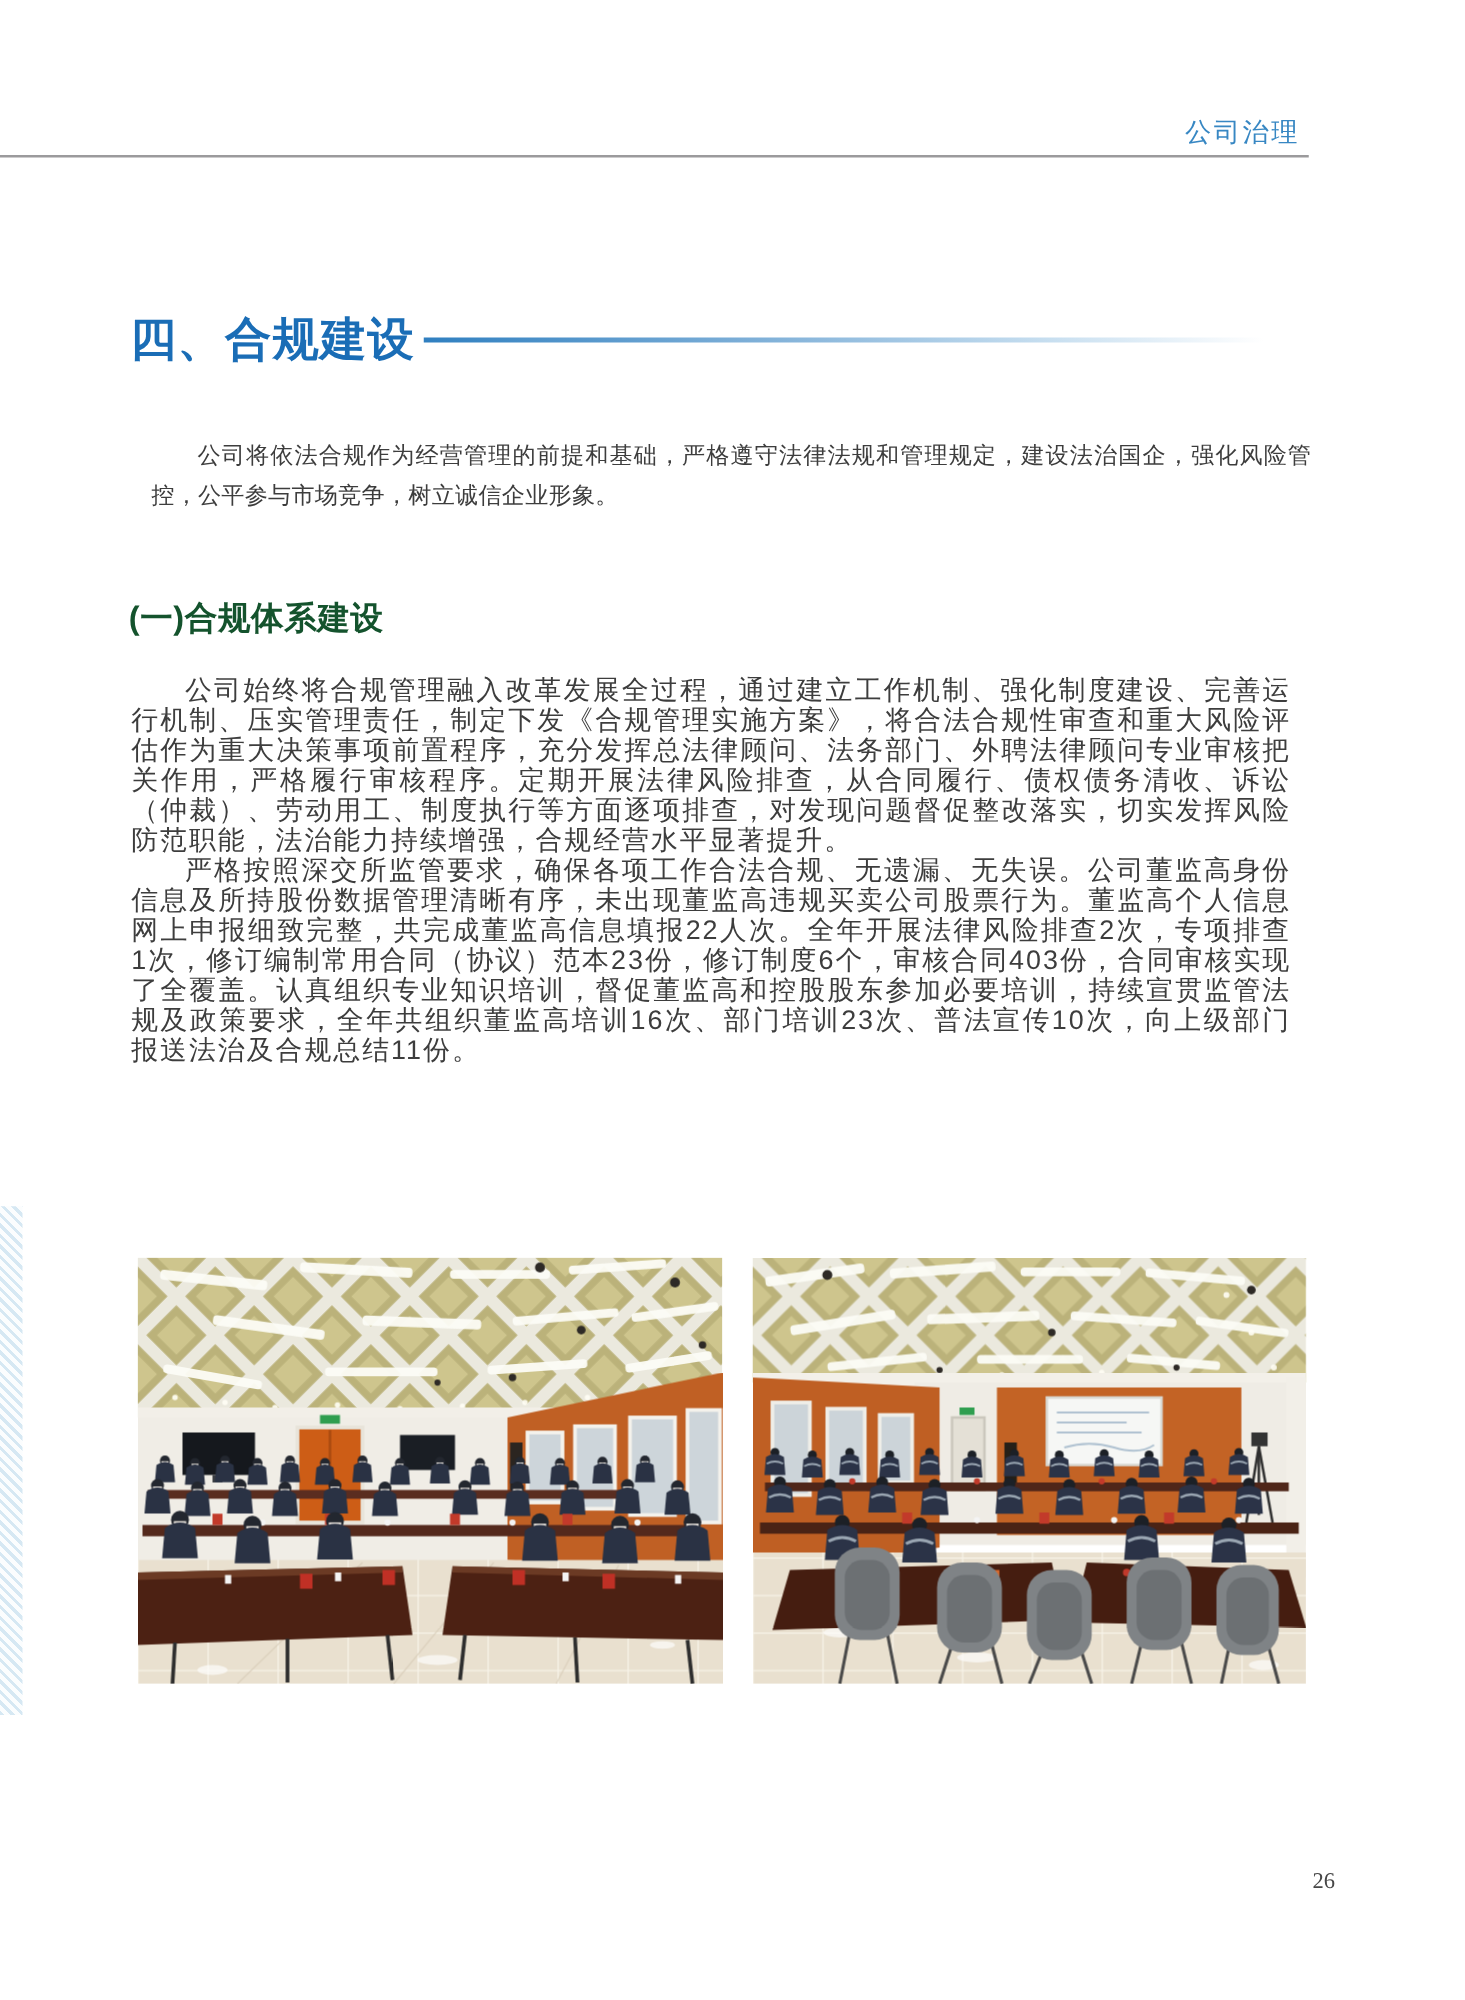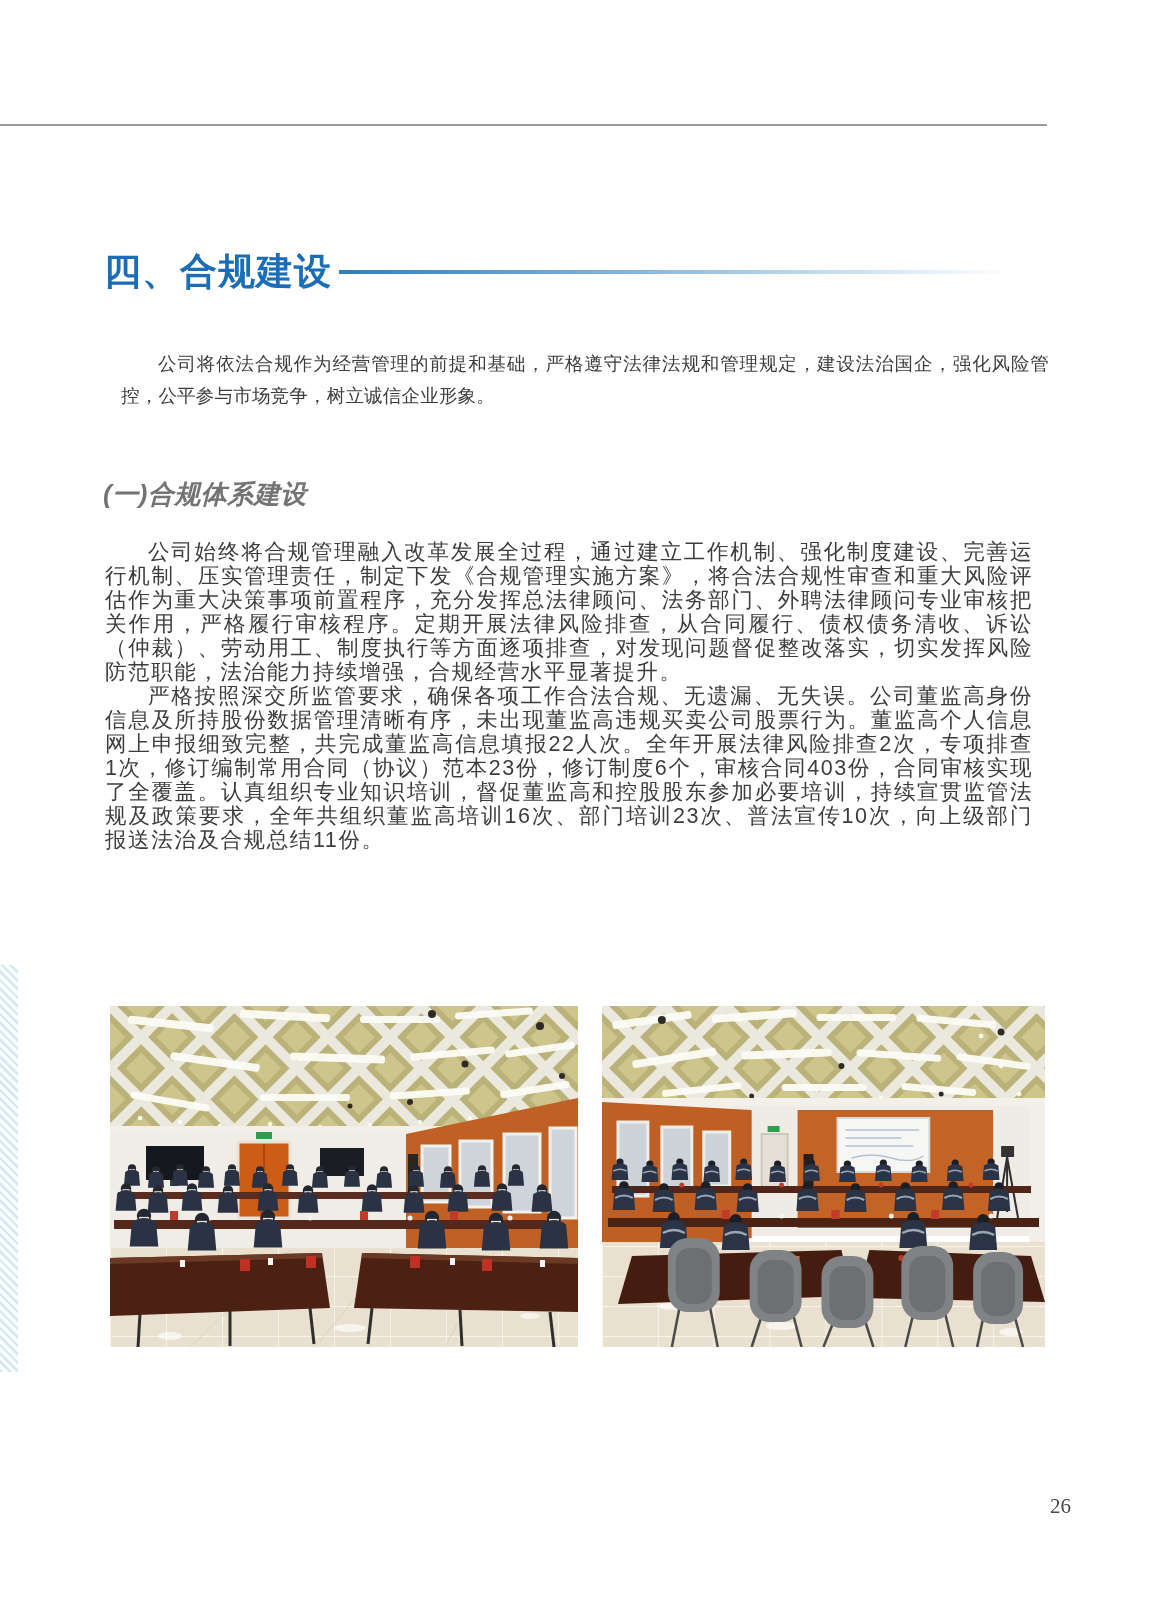--- a/index.html
+++ b/index.html
@@ -26,21 +26,21 @@
   }
   
   .intro{
     position:absolute;top:332px;left:105px;width:928px;margin:16px;
     font-size:18.5px;line-height:32px;color:#3d3d3d;text-align:justify;text-indent:2em;
     letter-spacing:0.2px;
   }
   
   .h2{
     position:absolute;top:477px;left:103px;margin:0;
-    font-size:26px;font-weight:bold;color:#737373;letter-spacing:0.5px;font-style:italic;
+    font-size:26px;font-weight:bold;color:#14532d;letter-spacing:0.5px;
   }
   .bodytext{
     position:absolute;top:540px;left:105px;width:928px;
     font-size:21.5px;line-height:24px;color:#3d3d3d;text-align:justify;
     letter-spacing:1.6px;
   }
   .bodytext p{margin:0;text-indent:2em;}
   
   .edge-stripe{
     position:absolute;top:965px;left:0;width:18px;height:407px;
@@ -48,28 +48,29 @@
   }
   
   .photo{position:absolute;top:1006px;height:341px;overflow:hidden;}
   .photo svg{display:block;width:100%;height:100%;}
   .photo-left{left:110px;width:468px;}
   .photo-right{left:602px;width:443px;}
   
   .page-num{
     position:absolute;top:1494px;left:1050px;
     font-family:"Liberation Serif","DejaVu Serif",serif;
-    font-size:21px;color:#474747;
+    font-size:18px;color:#474747;
   }
 </style>
 </head>
 <body>
 
 <div class="page">
 
+  <div class="kicker">公司治理</div>
   <div class="rule-top"></div>
 
   <h1 class="h1">四、合规建设</h1>
   <div class="h1-rule"></div>
 
   <p class="intro">公司将依法合规作为经营管理的前提和基础，严格遵守法律法规和管理规定，建设法治国企，强化风险管控，公平参与市场竞争，树立诚信企业形象。</p>
 
   <h2 class="h2">(一)合规体系建设</h2>
 
   <div class="bodytext">

